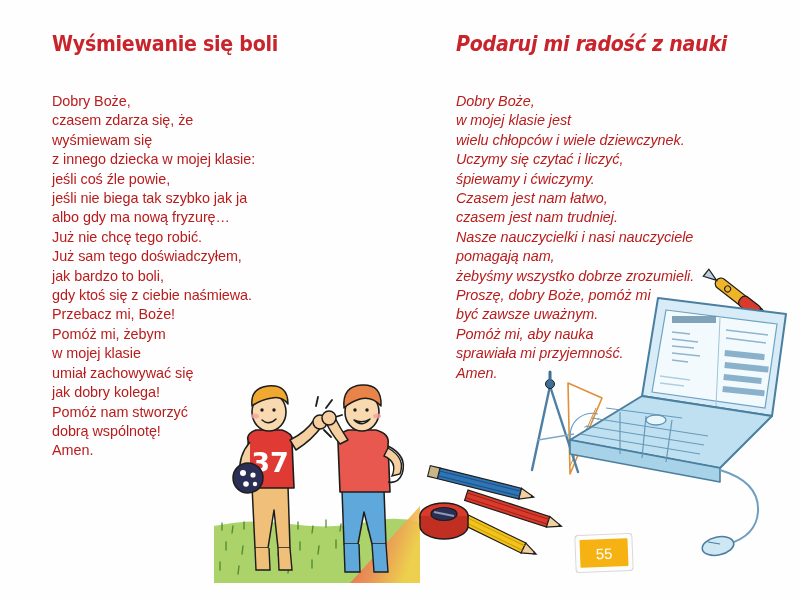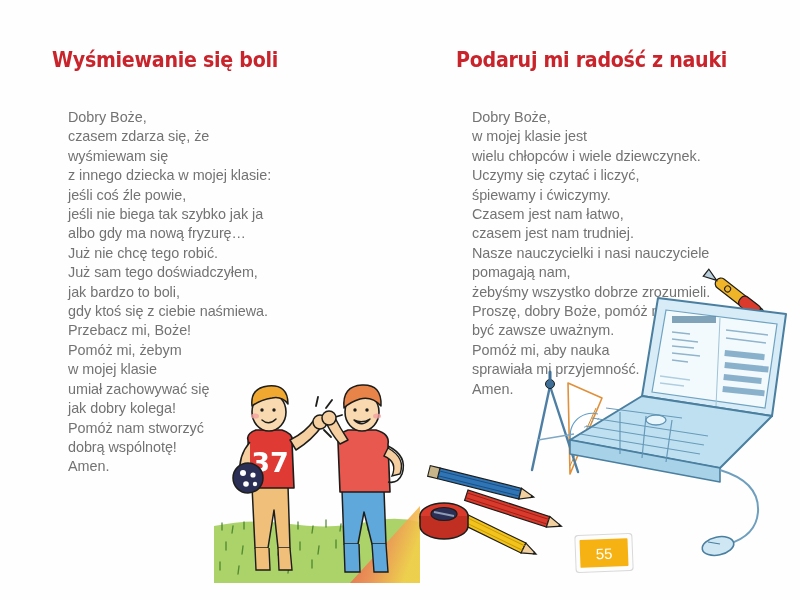--- a/index.html
+++ b/index.html
@@ -17,40 +17,40 @@
 
   .page {
     position: absolute;
     inset: 0;
     background: #fefefe;
   }
 
   
   .column {
     position: absolute;
-    top: 48px;
+    top: 32px;
   }
   .column-left  { left: 52px;  width: 340px; }
-  .column-right { left: 456px; width: 330px; }
+  .column-right { left: 456px; width: 330px; font-style: italic; }
 
   .prayer-title {
     color: #c9242b;
     font-family: "DejaVu Sans", sans-serif;
     font-weight: bold;
     font-size: 20.5px;
     letter-spacing: -0.3px;
     margin: 0 0 36px 0;
     white-space: nowrap;
     transform: scaleX(0.93);
     transform-origin: left center;
   }
 
   .prayer-body {
-    margin: 16px;
-    color: #737373;
+    margin: 0;
+    color: #b91c1c;
     font-size: 14.4px;
     line-height: 19.4px;
     font-family: "Liberation Sans", sans-serif;
     white-space: pre-line;
     letter-spacing: -0.05px;
   }
 
   
   .page-number {
     position: absolute;

